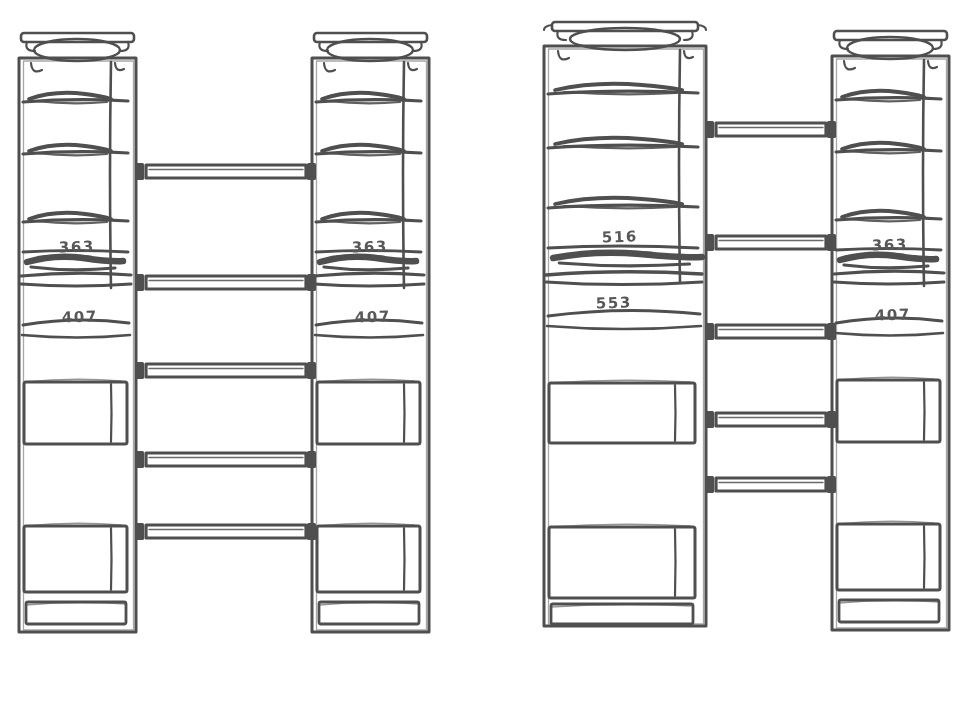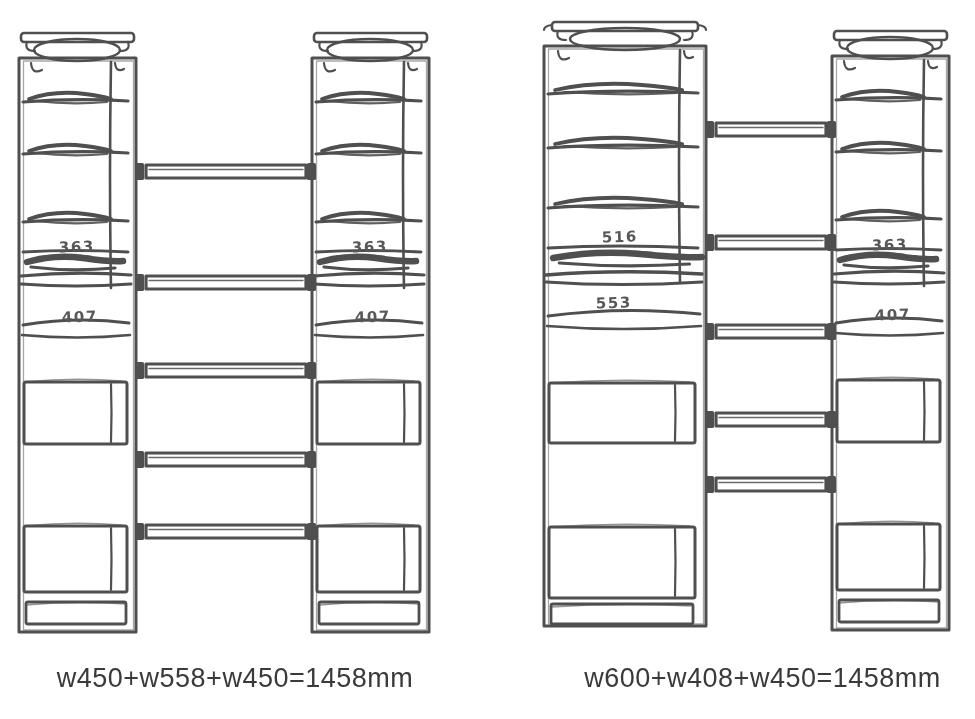--- a/index.html
+++ b/index.html
@@ -216,16 +216,14 @@
       <g stroke="none">
         <text class="dim" x="620" y="242" text-anchor="middle" transform="rotate(-2 620 242)">516</text>
         <text class="dim" x="614" y="308" text-anchor="middle" transform="rotate(-2 614 308)">553</text>
         <text class="dim" x="890" y="250" text-anchor="middle" transform="rotate(-2 890 250)">363</text>
         <text class="dim" x="893" y="320" text-anchor="middle" transform="rotate(-2 893 320)">407</text>
       </g>
     </g>
   </g>
 </svg>
 
-<div class="caption left">w450+w558+w450=1458mm</div>
-<div class="caption right">w600+w408+w450=1458mm</div>
 
 </div>
 
 </body></html>

